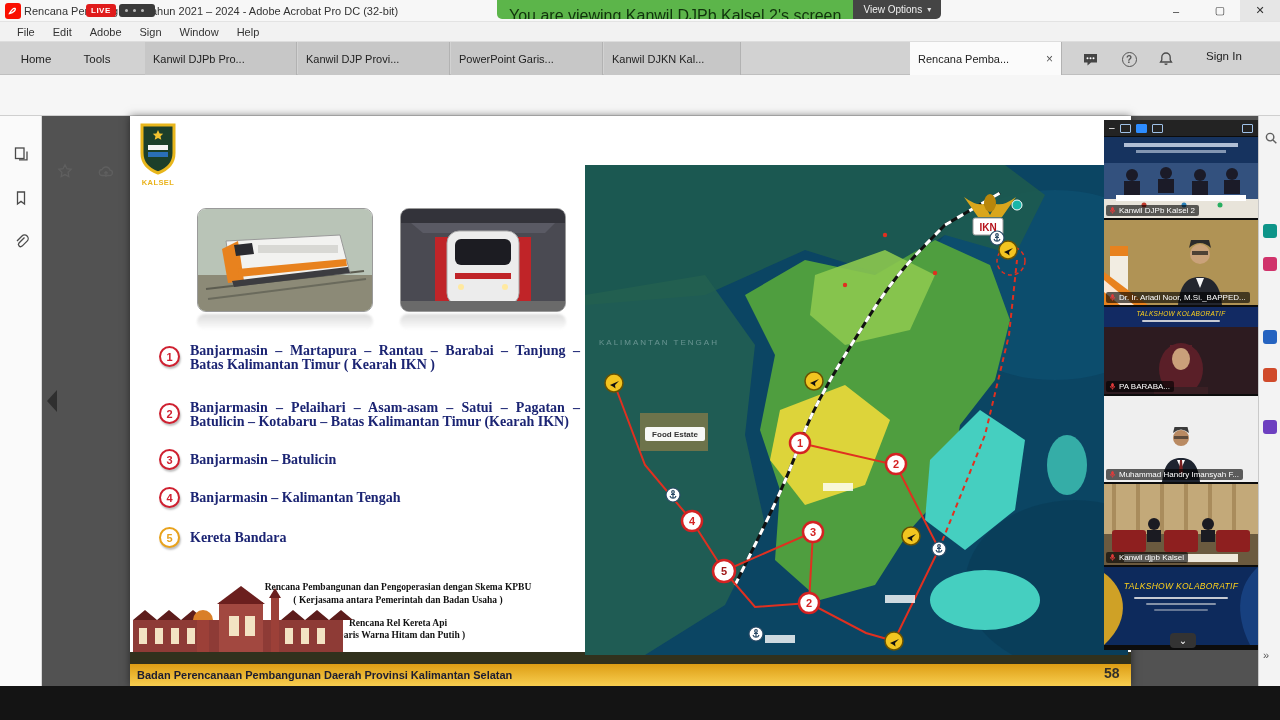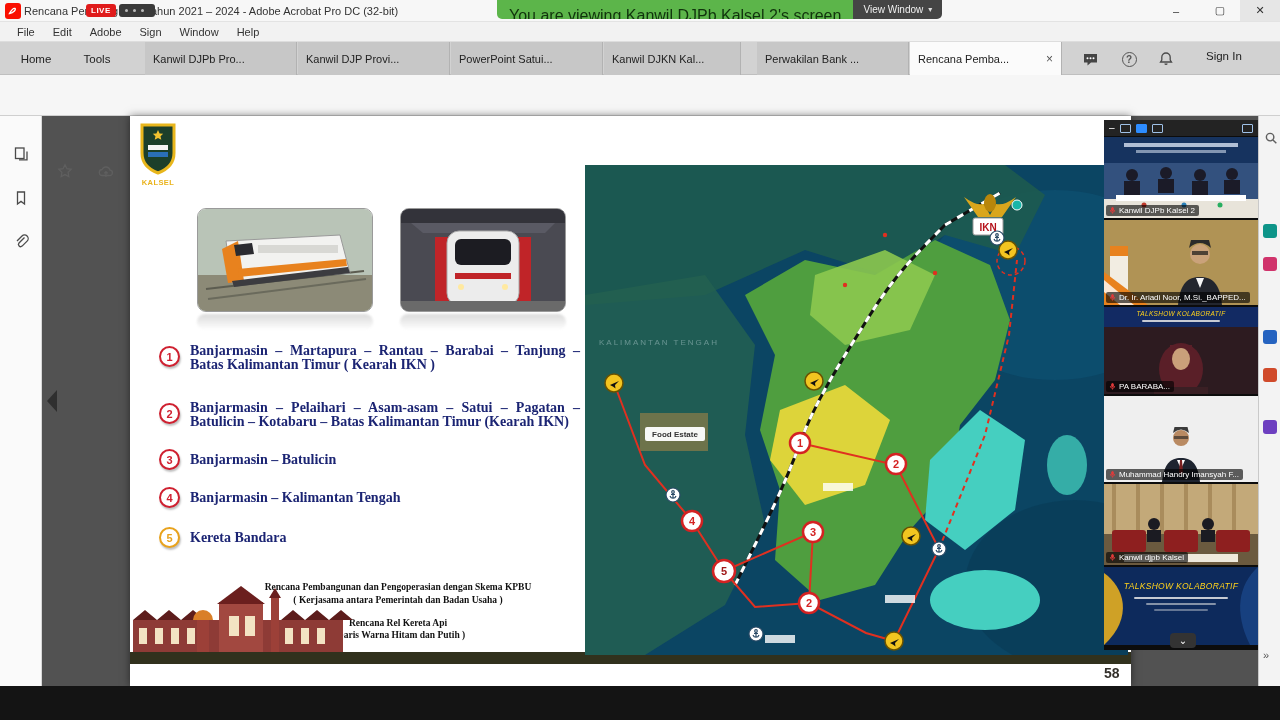--- a/index.html
+++ b/index.html
@@ -108,42 +108,41 @@
         <i style="left:22px"></i>
     </div>
     <div class="a winbtn" style="left:1156px">–</div>
     <div class="a winbtn" style="left:1200px">▢</div>
     <div class="a winbtn" style="left:1240px;background:#e6e6e6">✕</div>
   </div>
 
   <div class="a" id="share-banner">
     <div class="green">You are viewing Kanwil DJPb Kalsel 2's screen</div>
     <div class="dark">
-      <span>View Window</span>
+      <span>View Options</span>
       <span class="caret-s" style="color:#ddd">▾</span>
     </div>
   </div>
 
   <div class="a" id="menubar">
     <span class="menu-item">File</span>
     <span class="menu-item">Edit</span>
     <span class="menu-item">Adobe</span>
     <span class="menu-item">Sign</span>
     <span class="menu-item">Window</span>
     <span class="menu-item">Help</span>
   </div>
 
   <div class="a" id="tabbar">
     <div class="a home-tab" style="left:8px;width:56px">Home</div>
     <div class="a home-tab" style="left:68px;width:58px">Tools</div>
     <div class="a doc-tab" style="left:145px;width:152px">Kanwil DJPb Pro...</div>
     <div class="a doc-tab" style="left:298px;width:152px">Kanwil DJP Provi...</div>
-    <div class="a doc-tab" style="left:451px;width:152px">PowerPoint Satui...</div>
+    <div class="a doc-tab" style="left:451px;width:152px">PowerPoint Garis...</div>
     <div class="a doc-tab" style="left:604px;width:137px">Kanwil DJKN Kal...</div>
-    <div class="a doc-tab" style="left:757px;width:152px">Perwakilan Bank ...</div>
     <div class="a doc-tab active" style="left:910px;width:152px">
       <span>Rencana Pemba...</span>
       <span class="close">×</span>
     </div>
     <div class="a tab-ico" style="left:1080px">
       <svg width="17" height="16" viewBox="0 0 17 16">
           <path fill="#454545" d="M2 3h13v8.5H9l-3.5 3v-3H2z"></path>
           <circle cx="5.5" cy="7.2" r="1" fill="#fff"></circle>
           <circle cx="8.5" cy="7.2" r="1" fill="#fff"></circle>
           <circle cx="11.5" cy="7.2" r="1" fill="#fff"></circle>
@@ -393,20 +392,23 @@
       <rect x="96" y="30" width="10" height="20" fill="#f3e3c3"></rect>
       <rect x="112" y="30" width="10" height="20" fill="#f3e3c3"></rect>
       <path d="M60 34a10 10 0 0 1 20 0z" fill="#d97f28"></path>
       <rect x="64" y="34" width="12" height="32" fill="#9c4038"></rect>
       <rect x="138" y="12" width="8" height="54" fill="#9c4038"></rect>
       <path d="M136 12 142 2 148 12z" fill="#6b1f1e"></path>
     </svg>
   </div>
 
   <div class="a" id="darkstrip"></div>
+  <div class="a" id="slide-footer">
+    <span>Badan Perencanaan Pembangunan Daerah Provinsi Kalimantan Selatan</span>
+  </div>
   <div class="a" id="slide-pagenum">58</div>
 
   <svg class="a" style="left:585px;top:165px" width="543" height="490" viewBox="0 0 543 490" font-family="Liberation Sans, sans-serif">
     <rect width="543" height="490" fill="#0b4563"></rect>
     <ellipse cx="470" cy="120" rx="130" ry="95" fill="#0e5679" opacity=".45"></ellipse>
     <ellipse cx="490" cy="420" rx="110" ry="85" fill="#083a55" opacity=".6"></ellipse>
 
     <path d="M0 0h420l40 30-30 60-70-20-60 40-80-25-100 45L0 140Z" fill="#1f5c4e" opacity=".85"></path>
 
     <path d="M0 130l120-20 50 70-10 90 20 90-40 80-80 50H0Z" fill="#246250" opacity=".8"></path>

